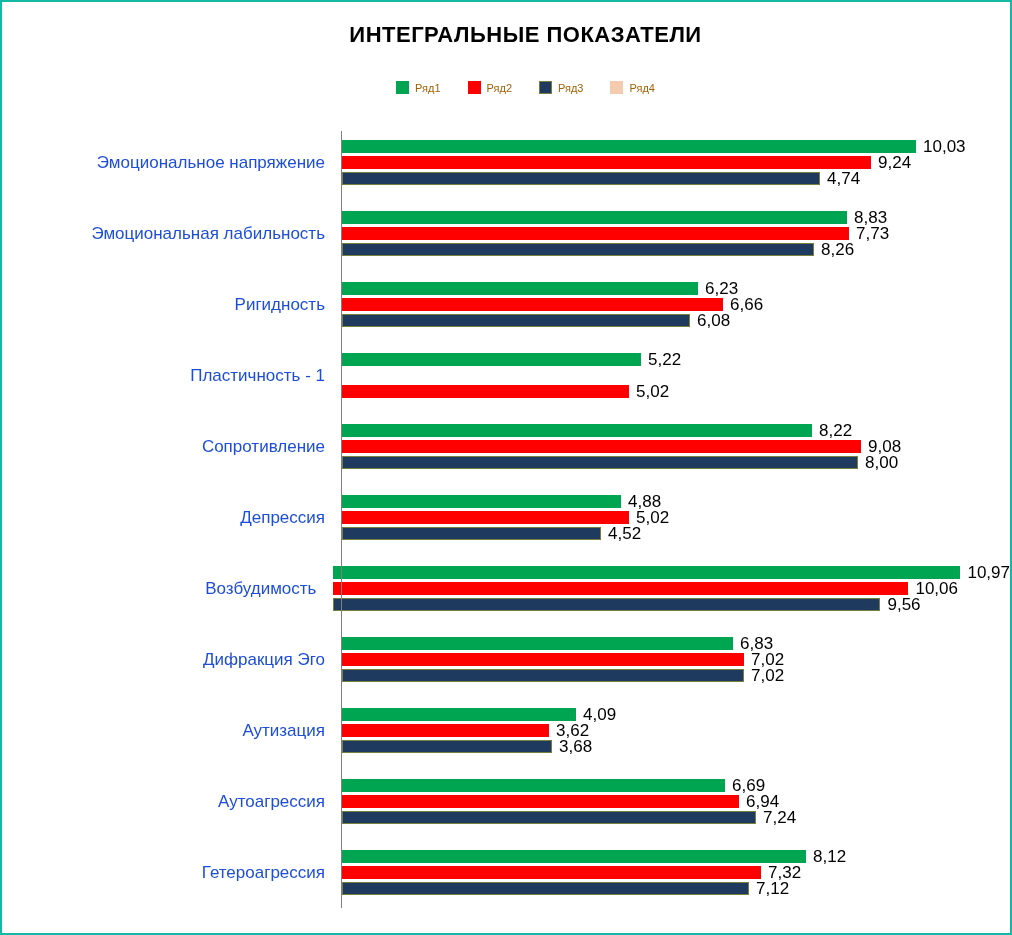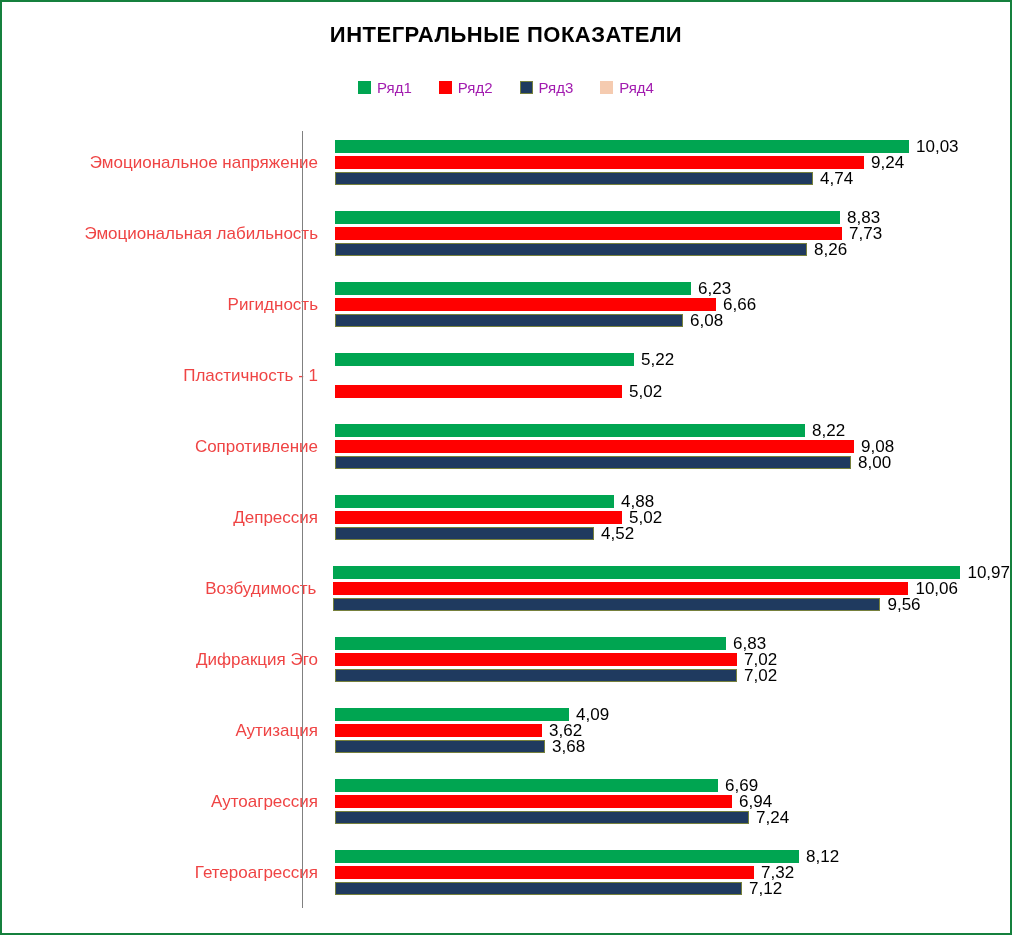--- a/index.html
+++ b/index.html
@@ -5,24 +5,25 @@
   html, body {
     margin: 0;
     padding: 0;
     background: #ffffff;
     font-family: "Liberation Sans", sans-serif;
   }
   .frame {
     width: 1012px;
     height: 935px;
     box-sizing: border-box;
-    border: 2px solid #15803d;
+    border: 2px solid #14b8a6;
     background: #ffffff;
     overflow: hidden;
     position: relative;
+    padding-left: 39px;
   }
   .chart-title {
     margin-top: 20px;
     text-align: center;
     font-size: 22px;
     line-height: 26px;
     font-weight: bold;
     color: #000000;
     letter-spacing: 0.5px;
   }
@@ -39,22 +40,22 @@
     align-items: center;
     gap: 6px;
   }
   .legend-swatch {
     width: 13px;
     height: 13px;
     box-sizing: border-box;
     display: inline-block;
   }
   .legend-label {
-    font-size: 15px;
-    color: #a21caf;
+    font-size: 11px;
+    color: #a16207;
   }
   .plot {
     position: relative;
     margin-top: 35px;
     padding-top: 9px;
     padding-bottom: 13px;
   }
   .axis-line {
     position: absolute;
     left: 300px;
@@ -70,23 +71,22 @@
   }
   .row:last-child { margin-bottom: 0; }
   .cat-label {
     width: 300px;
     box-sizing: border-box;
     padding-right: 16px;
     display: flex;
     align-items: center;
     justify-content: flex-end;
     font-size: 17px;
-    color: #ef4444;
+    color: #1d4ed8;
     white-space: nowrap;
-    margin-left: 32px;
   }
   .bars {
     flex: 1;
     display: flex;
     flex-direction: column;
     justify-content: space-between;
     padding-left: 1px;
   }
   .bar-line {
     display: flex;

